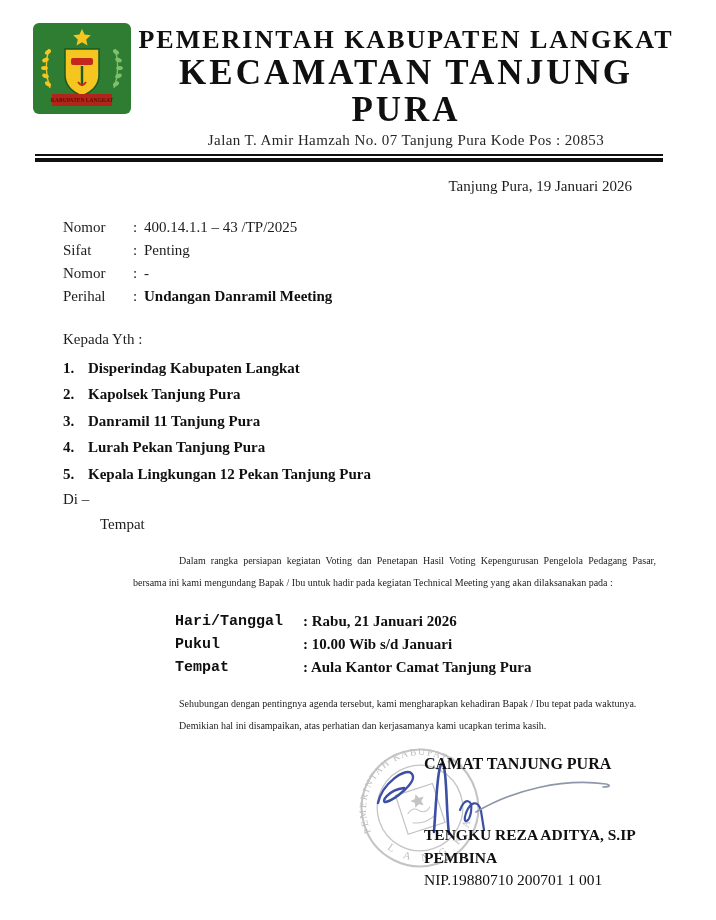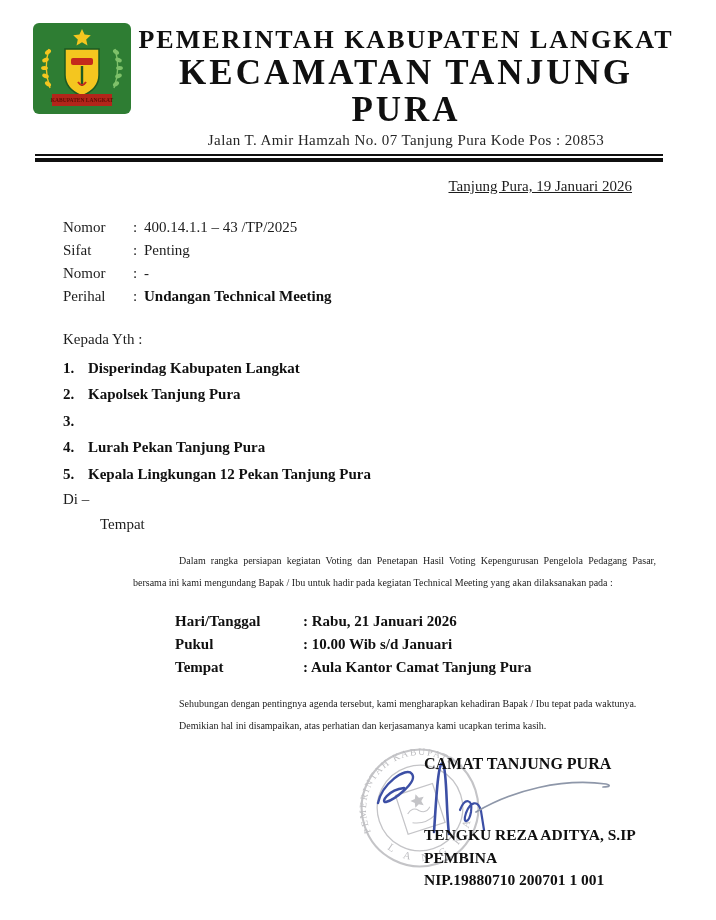--- a/index.html
+++ b/index.html
@@ -17,45 +17,45 @@
   .logo{width:100px;height:93px;flex:0 0 auto;}
   .lh-text{flex:1 1 auto;text-align:center;padding-top:4px;}
   .lh-line1{font-size:26px;font-weight:bold;letter-spacing:2px;color:#101010;line-height:1.05;}
   .lh-line2{font-size:35px;font-weight:bold;letter-spacing:3px;color:#101010;line-height:1.05;margin-top:2px;}
   .lh-address{font-size:15px;letter-spacing:0.4px;color:#262626;margin-top:3px;}
   .rule-wrap{margin:5px 53px 0 35px;}
   .rule-thin{height:2px;background:#101010;margin-bottom:2px;}
   .rule-thick{height:4px;background:#101010;}
   
   .content{padding:0 60px 0 63px;}
-  .date-line{margin-top:16px;text-align:right;padding-right:24px;font-size:15px;text-decoration:underline;}
+  .date-line{margin-top:16px;text-align:right;padding-right:24px;font-size:15px;}
   .meta{margin-top:21px;font-size:15px;}
   .meta-row{display:flex;line-height:23px;}
   .m-label{width:70px;}
   .m-colon{width:11px;}
   .m-value{flex:1;}
   .m-bold{font-weight:bold;color:#101010;}
   .salutation{margin-top:20px;font-size:15px;line-height:22px;}
   .rcpt-list{margin-top:5px;}
   .rcpt-item{display:flex;font-weight:bold;color:#101010;font-size:15px;line-height:26.5px;}
   .rcpt-num{width:25px;}
   .di-line{font-size:15px;line-height:25px;}
   .tempat-line{font-size:15px;line-height:25px;padding-left:37px;}
   .para{margin:0;font-size:10px;line-height:21.8px;text-align:justify;}
   .p1{margin:13px 0 0 70px;text-indent:46px;}
   .p2{margin:14px 0 0 70px;text-indent:46px;}
   .p3{margin:0 0 0 70px;text-indent:46px;}
   .details{margin:16px 0 0 112px;font-size:15px;font-weight:bold;color:#101010;}
   .detail-row{display:flex;line-height:23px;}
-  .d-label{width:128px;}
+  .d-label{width:128px;font-family:Liberation Mono, monospace;}
   
   .sig-title{position:absolute;left:424px;top:755px;font-size:16px;font-weight:bold;color:#101010;z-index:3;}
   .sig-name{position:absolute;left:424px;top:826px;font-size:15.5px;font-weight:bold;color:#101010;z-index:3;}
   .sig-rank{position:absolute;left:424px;top:849px;font-size:15.5px;font-weight:bold;color:#101010;z-index:3;}
-  .sig-nip{position:absolute;left:424px;top:871px;font-size:15.5px;font-weight:bold;color:#101010;z-index:3;}
+  .sig-nip{position:absolute;left:424px;top:871px;font-size:15.5px;font-weight:normal;color:#101010;z-index:3;}
   .stamp{position:absolute;left:352px;top:740px;width:136px;height:136px;z-index:1;}
   .signature-ink{position:absolute;left:348px;top:748px;width:280px;height:100px;z-index:2;}
 </style>
 </head>
 <body>
 
 <div class="page">
 
   <header class="letterhead">
     <svg class="logo" viewBox="0 0 100 93" aria-hidden="true">
@@ -116,37 +116,38 @@
         <span class="m-value">Penting</span>
       </div>
       <div class="meta-row">
         <span class="m-label">Nomor</span>
         <span class="m-colon">:</span>
         <span class="m-value">-</span>
       </div>
       <div class="meta-row">
         <span class="m-label">Perihal</span>
         <span class="m-colon">:</span>
-        <span class="m-value m-bold">Undangan Technical Meeting</span>
+        <span class="m-value m-bold">Undangan Danramil Meeting</span>
       </div>
     </section>
 
     <div class="salutation">Kepada Yth :</div>
 
     <section class="rcpt-list">
       <div class="rcpt-item">
         <span class="rcpt-num">1.</span>
         <span>Disperindag Kabupaten Langkat</span>
       </div>
       <div class="rcpt-item">
         <span class="rcpt-num">2.</span>
         <span>Kapolsek Tanjung Pura</span>
       </div>
       <div class="rcpt-item">
         <span class="rcpt-num">3.</span>
+        <span>Danramil 11 Tanjung Pura</span>
       </div>
       <div class="rcpt-item">
         <span class="rcpt-num">4.</span>
         <span>Lurah Pekan Tanjung Pura</span>
       </div>
       <div class="rcpt-item">
         <span class="rcpt-num">5.</span>
         <span>Kepala Lingkungan 12 Pekan Tanjung Pura</span>
       </div>
     </section>

